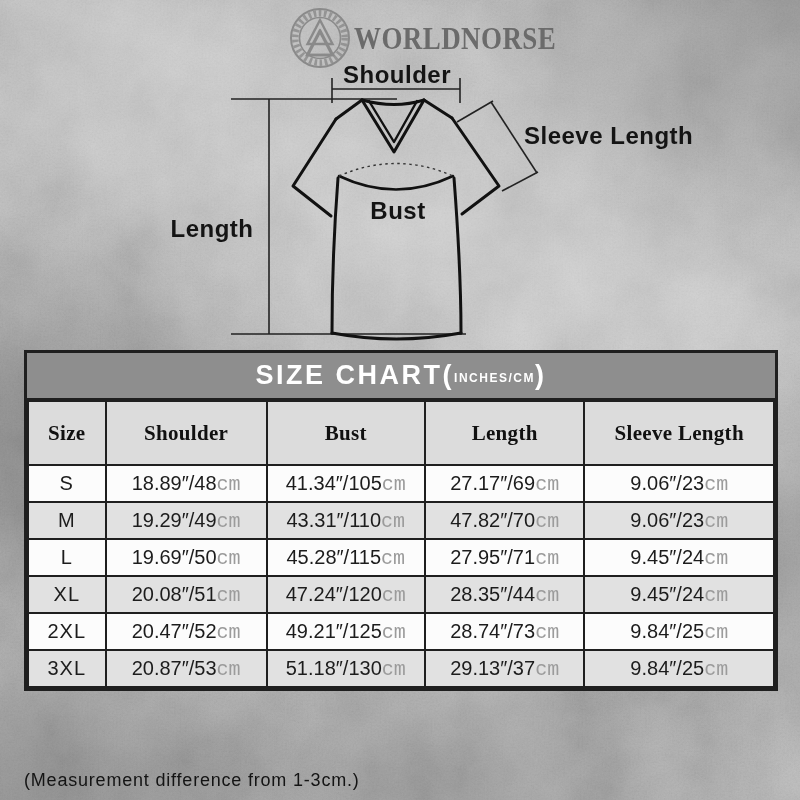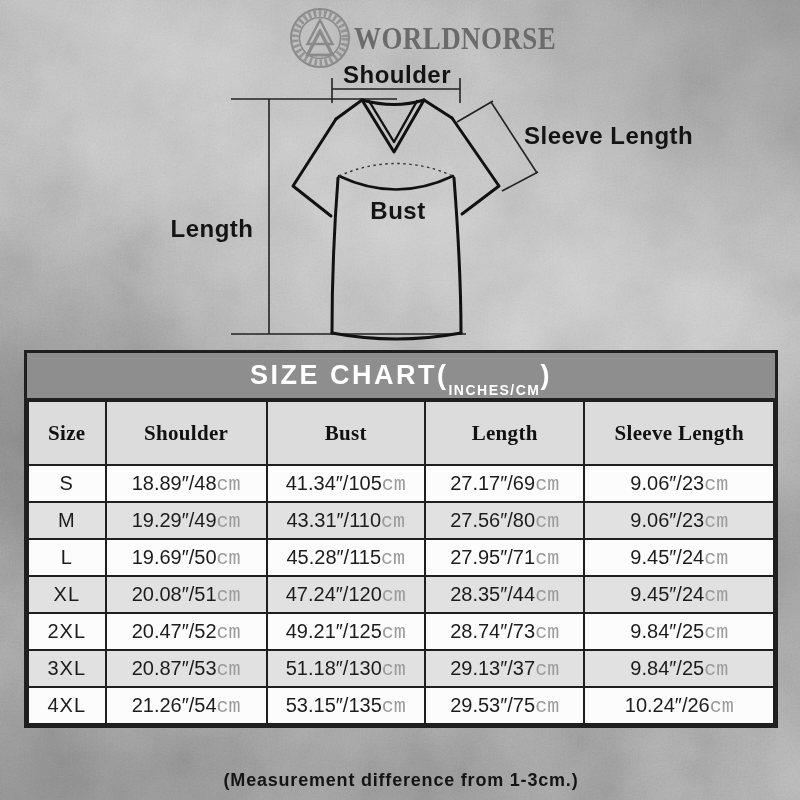--- a/index.html
+++ b/index.html
@@ -47,42 +47,42 @@
   .size-chart {
     position:absolute; left:24px; top:350px; width:754px;
     border:3px solid #1f1f1f; background:#b91c1c;
   }
   .title-bar {
     height:47px; background:#8e8e8e; border-bottom:2px solid #1f1f1f;
     display:flex; align-items:center; justify-content:center;
     color:#ffffff; white-space:nowrap;
   }
   .title-main { font-size:27px; font-weight:bold; letter-spacing:2.5px; }
-  .title-sub  { font-size:14px; font-weight:bold; letter-spacing:1.5px; position:relative; top:14px; }
+  .title-sub  { font-size:12px; font-weight:bold; letter-spacing:1.5px; position:relative; top:2px; }
   table { width:100%; border-collapse:collapse; table-layout:fixed; }
   col.c-size   { width:10.4%; }
   col.c-shld   { width:21.6%; }
   col.c-bust   { width:21.2%; }
   col.c-len    { width:21.4%; }
   col.c-slv    { width:25.4%; }
   th {
     height:64px; background:#dcdcdc; border:2px solid #1f1f1f;
     font-size:21px; font-weight:bold; color:#111; letter-spacing:.3px;font-family:Liberation Serif, serif;
   }
   td {
     height:37px; border:2px solid #1f1f1f; text-align:center;
     font-size:20px; color:#1c1c1c; background:#fcfcfc;
   }
   tbody tr:nth-child(even) td { background:#e1e1e1; }
   td .unit { color:#9b9b9b;font-family:Liberation Mono, monospace; }
   td.col-size { letter-spacing:1px; }
 
   .note {
     position:absolute; left:24px; top:770px; width:754px;
-    text-align:center; font-size:18px; font-weight:bold;
+    font-size:18px; font-weight:normal;
     color:#141414; letter-spacing:.8px;
   }
 </style>
 </head>
 <body>
 
 <svg class="bg-noise" width="800" height="800" aria-hidden="true">
   <defs>
     <filter id="clouds" x="0" y="0" width="100%" height="100%">
       <feTurbulence type="fractalNoise" baseFrequency="0.011" numOctaves="5" seed="7"></feTurbulence>
@@ -190,21 +190,21 @@
             <td class="col-size">S</td>
             <td><span class="val">18.89″/48</span><span class="unit">cm</span></td>
             <td><span class="val">41.34″/105</span><span class="unit">cm</span></td>
             <td><span class="val">27.17″/69</span><span class="unit">cm</span></td>
             <td><span class="val">9.06″/23</span><span class="unit">cm</span></td>
           </tr>
           <tr>
             <td class="col-size">M</td>
             <td><span class="val">19.29″/49</span><span class="unit">cm</span></td>
             <td><span class="val">43.31″/110</span><span class="unit">cm</span></td>
-            <td><span class="val">27.56″/80</span><span class="unit">cm</span></td>
+            <td><span class="val">47.82″/70</span><span class="unit">cm</span></td>
             <td><span class="val">9.06″/23</span><span class="unit">cm</span></td>
           </tr>
           <tr>
             <td class="col-size">L</td>
             <td><span class="val">19.69″/50</span><span class="unit">cm</span></td>
             <td><span class="val">45.28″/115</span><span class="unit">cm</span></td>
             <td><span class="val">27.95″/71</span><span class="unit">cm</span></td>
             <td><span class="val">9.45″/24</span><span class="unit">cm</span></td>
           </tr>
           <tr>
@@ -221,26 +221,19 @@
             <td><span class="val">28.74″/73</span><span class="unit">cm</span></td>
             <td><span class="val">9.84″/25</span><span class="unit">cm</span></td>
           </tr>
           <tr>
             <td class="col-size">3XL</td>
             <td><span class="val">20.87″/53</span><span class="unit">cm</span></td>
             <td><span class="val">51.18″/130</span><span class="unit">cm</span></td>
             <td><span class="val">29.13″/37</span><span class="unit">cm</span></td>
             <td><span class="val">9.84″/25</span><span class="unit">cm</span></td>
           </tr>
-          <tr>
-            <td class="col-size">4XL</td>
-            <td><span class="val">21.26″/54</span><span class="unit">cm</span></td>
-            <td><span class="val">53.15″/135</span><span class="unit">cm</span></td>
-            <td><span class="val">29.53″/75</span><span class="unit">cm</span></td>
-            <td><span class="val">10.24″/26</span><span class="unit">cm</span></td>
-          </tr>
         </tbody>
     </table>
   </div>
 
   <div class="note">(Measurement difference from 1-3cm.)</div>
 
 </div>
 
 </body></html>

